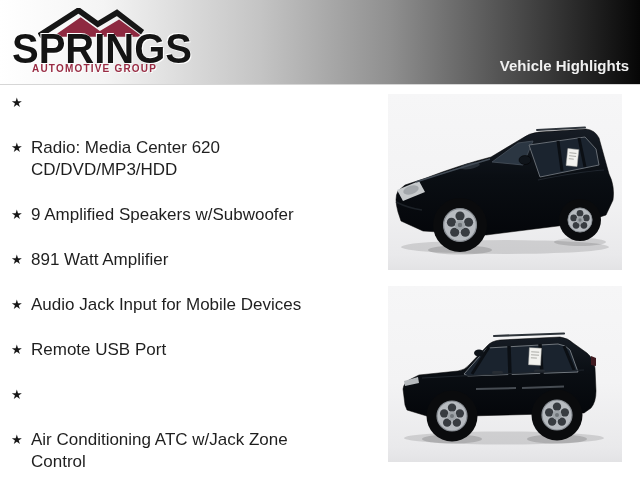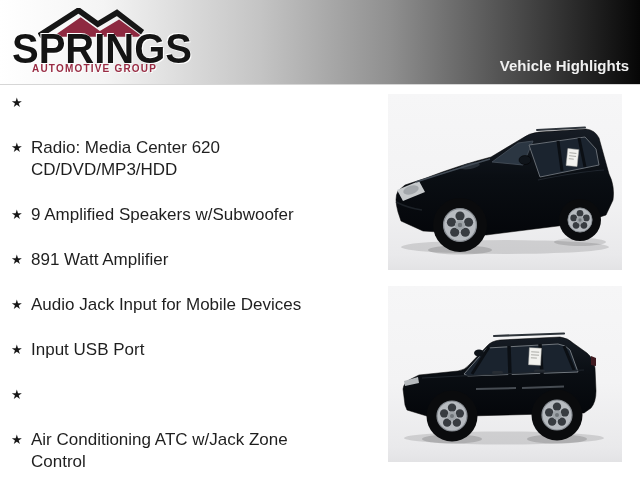--- a/index.html
+++ b/index.html
@@ -84,21 +84,21 @@
     <div class="feature">
     <span class="star">★</span>
     <span class="ftext">891 Watt Amplifier</span>
   </div>
     <div class="feature">
     <span class="star">★</span>
     <span class="ftext">Audio Jack Input for Mobile Devices</span>
   </div>
     <div class="feature">
     <span class="star">★</span>
-    <span class="ftext">Input USB Port</span>
+    <span class="ftext">Remote USB Port</span>
   </div>
     <div class="feature">
     <span class="star">★</span>
   </div>
     <div class="feature">
     <span class="star">★</span>
     <span class="ftext">Air Conditioning ATC w/Jack Zone Control</span>
   </div>
   </div>
 

